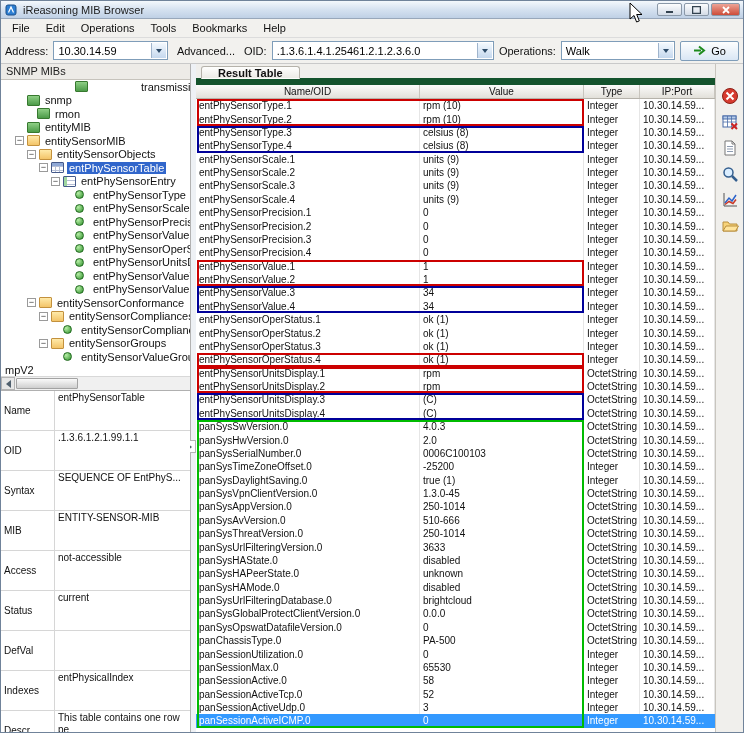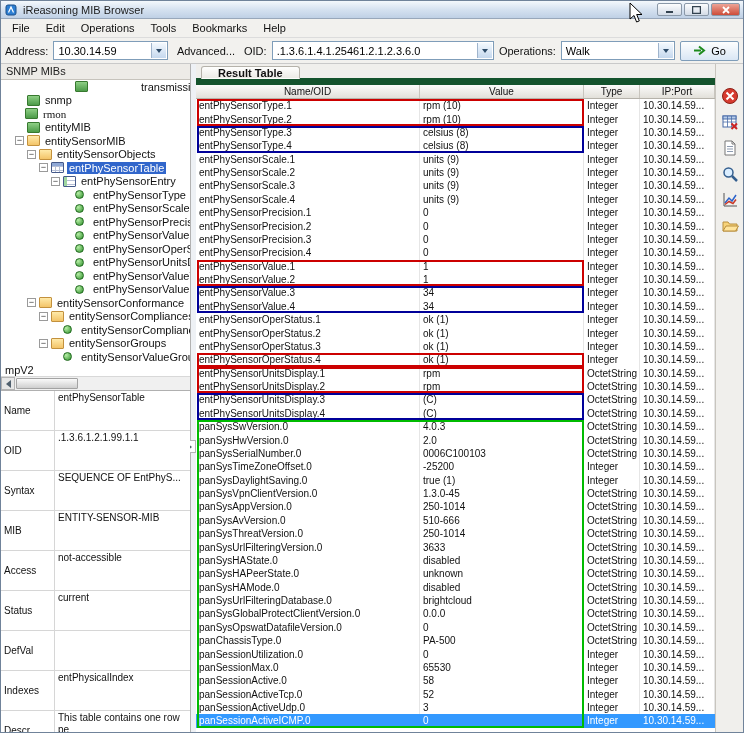--- a/index.html
+++ b/index.html
@@ -180,21 +180,21 @@
         <div class="tree-row" style="padding-left: 14px; gap: 48px;">
       <span class="toggle hiddenbox">−</span>
       <span class="ti icon-folder-green"></span>
       <span class="tree-label">transmission</span>
     </div>
         <div class="tree-row" style="padding-left: 14px;">
       <span class="toggle hiddenbox">−</span>
       <span class="ti icon-folder-green"></span>
       <span class="tree-label">snmp</span>
     </div>
-        <div class="tree-row" style="padding-left: 12px; font-family: Liberation Serif, serif;">
+        <div class="tree-row" style="padding-left: 24px;">
       <span class="toggle hiddenbox">−</span>
       <span class="ti icon-folder-green"></span>
       <span class="tree-label">rmon</span>
     </div>
         <div class="tree-row" style="padding-left: 14px;">
       <span class="toggle hiddenbox">−</span>
       <span class="ti icon-folder-green"></span>
       <span class="tree-label">entityMIB</span>
     </div>
         <div class="tree-row" style="padding-left: 14px;">

